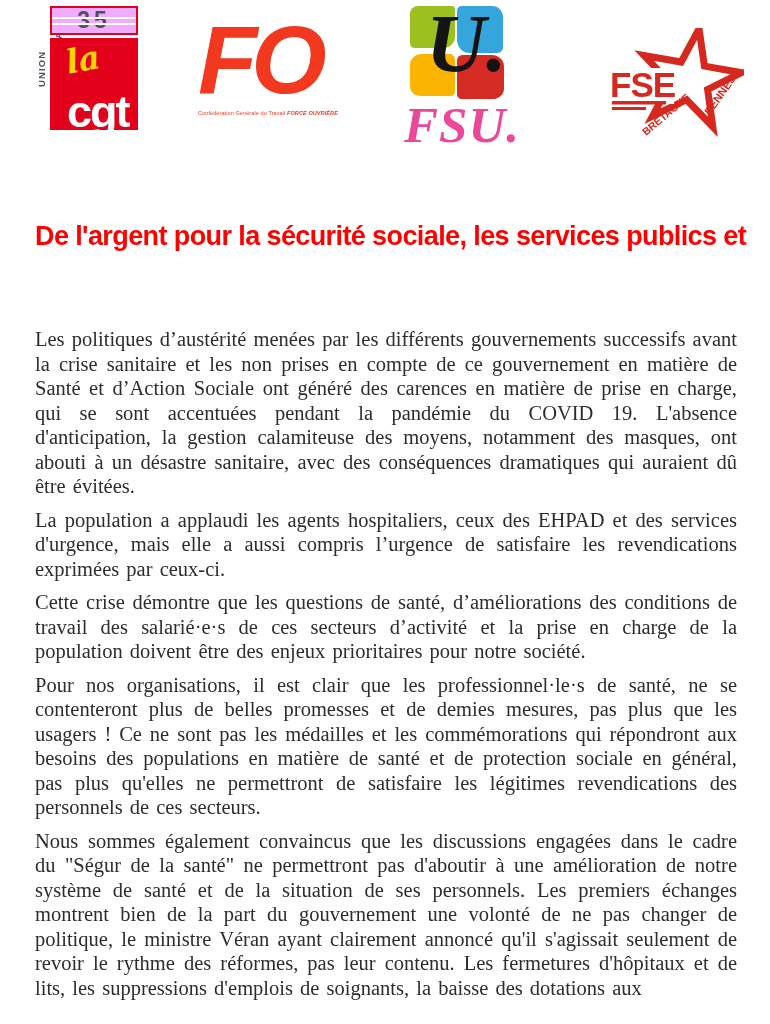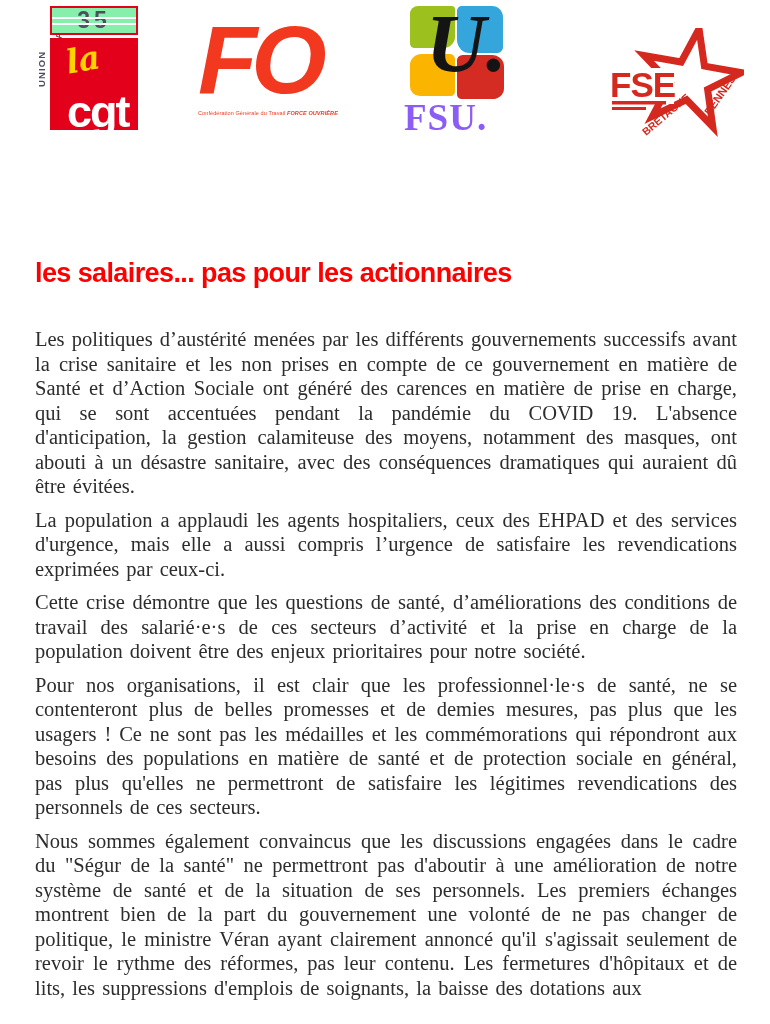--- a/index.html
+++ b/index.html
@@ -16,21 +16,21 @@
   
   .logo-cgt { position:absolute; left:33px; top:6px; width:108px; height:128px; display:flex; }
   .cgt-vertical {
     width:17px; height:126px;
     writing-mode:vertical-rl; transform:rotate(180deg);
     font-family:"Liberation Sans", sans-serif; font-size:9.5px; font-weight:700;
     letter-spacing:1.1px; color:#4e4e5e; text-align:center; line-height:17px;
   }
   .cgt-right { width:88px; }
   .cgt-badge {
-    position:relative; height:29px; border:2px solid #e2001a; background:#86efac;
+    position:relative; height:29px; border:2px solid #e2001a; background:#f0abfc;
     text-align:center; overflow:hidden;
   }
   .cgt-badge .num {
     font-family:"Liberation Sans", sans-serif; font-weight:800; font-size:23px;
     line-height:25px; letter-spacing:4px; color:#4e4e5e;
   }
   .cgt-badge .stripe { position:absolute; left:0; right:0; height:2px; background:#fff; }
   .cgt-badge .s1 { top:9px; } .cgt-badge .s2 { top:15px; }
   .cgt-red { position:relative; margin-top:3px; height:92px; background:#e2001a; }
   .cgt-la {
@@ -64,22 +64,22 @@
   .fsu-blue   { left:47px; top:0; width:46px; height:47px; background:#35a6db; border-radius:10% 24% 12% 28%; }
   .fsu-yellow { left:0;  top:48px; width:45px; height:42px; background:#fbb400; border-radius:26% 12% 10% 22%; }
   .fsu-red    { left:47px; top:49px; width:47px; height:44px; background:#d42b22; border-radius:12% 26% 24% 10%; }
   .fsu-u {
     position:absolute; top:-4px; left:16px;
     font-family:"Liberation Serif", serif; font-style:italic; font-weight:700;
     font-size:83px; line-height:1; color:#141414;
   }
   .fsu-word {
     position:absolute; top:90px; left:0;
-    font-family:"Liberation Serif", serif; font-weight:700;
-    font-size:37px; letter-spacing:1px; color:#8b5cf6; white-space:nowrap;
+    font-family:"Liberation Serif", serif; font-style:italic; font-weight:700;
+    font-size:51px; letter-spacing:1px; color:#ec4899; white-space:nowrap;
   }
 
   
   .logo-fse { position:absolute; left:610px; top:28px; width:134px; height:114px; }
 
   
   .doc-title {
     position:absolute; left:35px; top:218px; width:712px;
     font-family:"Liberation Sans", sans-serif; font-weight:700;
     font-size:27px; line-height:37px; letter-spacing:-0.6px; color:#fe0000;
@@ -138,22 +138,21 @@
         <rect x="0" y="40" width="64" height="36" fill="#ffffff"></rect>
         <text x="0" y="69" font-family="Liberation Sans, sans-serif" font-weight="bold" font-size="35" letter-spacing="-1" fill="#d5281e">FSE</text>
         <rect x="2" y="73" width="54" height="3.5" fill="#d5281e"></rect>
         <rect x="2" y="79" width="34" height="3" fill="#d5281e"></rect>
         <text transform="translate(100 88) rotate(-55)" x="0" y="0" font-family="Liberation Sans, sans-serif" font-weight="bold" font-size="11" fill="#d5281e">RENNES</text>
         <text transform="translate(36 108) rotate(-40)" x="0" y="0" font-family="Liberation Sans, sans-serif" font-weight="bold" font-size="10.5" fill="#d5281e">BRETAGNE</text>
       </svg>
     </div>
   </div>
 
-  <h1 class="doc-title"><br>
-      <span>les salaires... pas pour les actionnaires</span>
+  <h1 class="doc-title"><span>De l'argent pour la sécurité sociale, les services publics et</span><br>
   </h1>
 
   <div class="doc-body">
     <p>Les politiques d’austérité menées par les différents gouvernements successifs avant la crise sanitaire et les non prises en compte de ce gouvernement en matière de Santé et d’Action Sociale ont généré des carences en matière de prise en charge, qui se sont accentuées pendant la pandémie du COVID 19. L'absence d'anticipation, la gestion calamiteuse des moyens, notamment des masques, ont abouti à un désastre sanitaire, avec des conséquences dramatiques qui auraient dû être évitées.</p>
     <p>La population a applaudi les agents hospitaliers, ceux des EHPAD  et des services d'urgence, mais elle a aussi compris l’urgence de satisfaire les revendications exprimées par ceux-ci.</p>
     <p>Cette crise démontre que les questions de santé, d’améliorations des conditions de travail des salarié·e·s de ces secteurs d’activité et la prise en charge de la population doivent être des enjeux prioritaires pour notre société.</p>
     <p>Pour nos organisations, il est clair que les professionnel·le·s de santé, ne se contenteront plus de belles promesses et de demies mesures, pas plus que les usagers ! Ce ne sont pas les médailles et les commémorations qui répondront aux besoins des populations en matière de santé et de protection sociale en général, pas plus qu'elles ne permettront de satisfaire les légitimes revendications des personnels de ces secteurs.</p>
     <p>Nous sommes également convaincus que les discussions engagées dans le cadre du "Ségur de la santé" ne permettront pas d'aboutir à une amélioration de notre système de santé et de la situation de ses personnels. Les premiers échanges montrent bien de la part du gouvernement une volonté de ne pas changer de politique, le ministre Véran ayant clairement annoncé qu'il s'agissait seulement de revoir le rythme des réformes, pas leur contenu. Les fermetures d'hôpitaux et de lits, les suppressions d'emplois de soignants, la baisse des dotations aux</p>
   </div>
 

